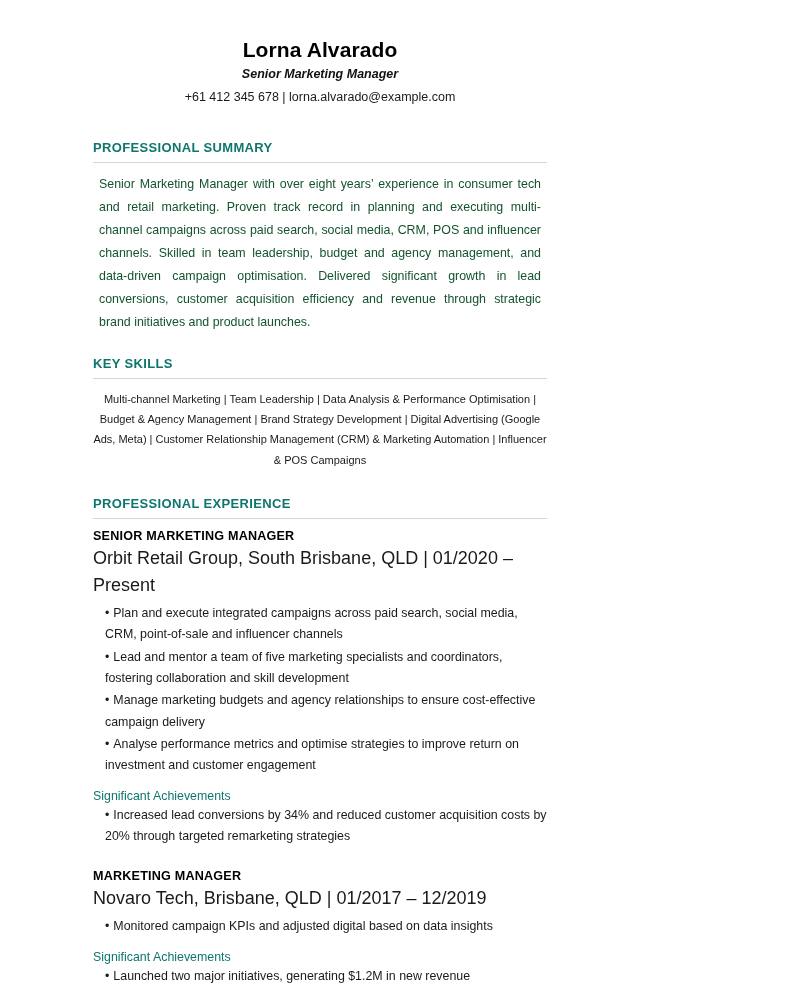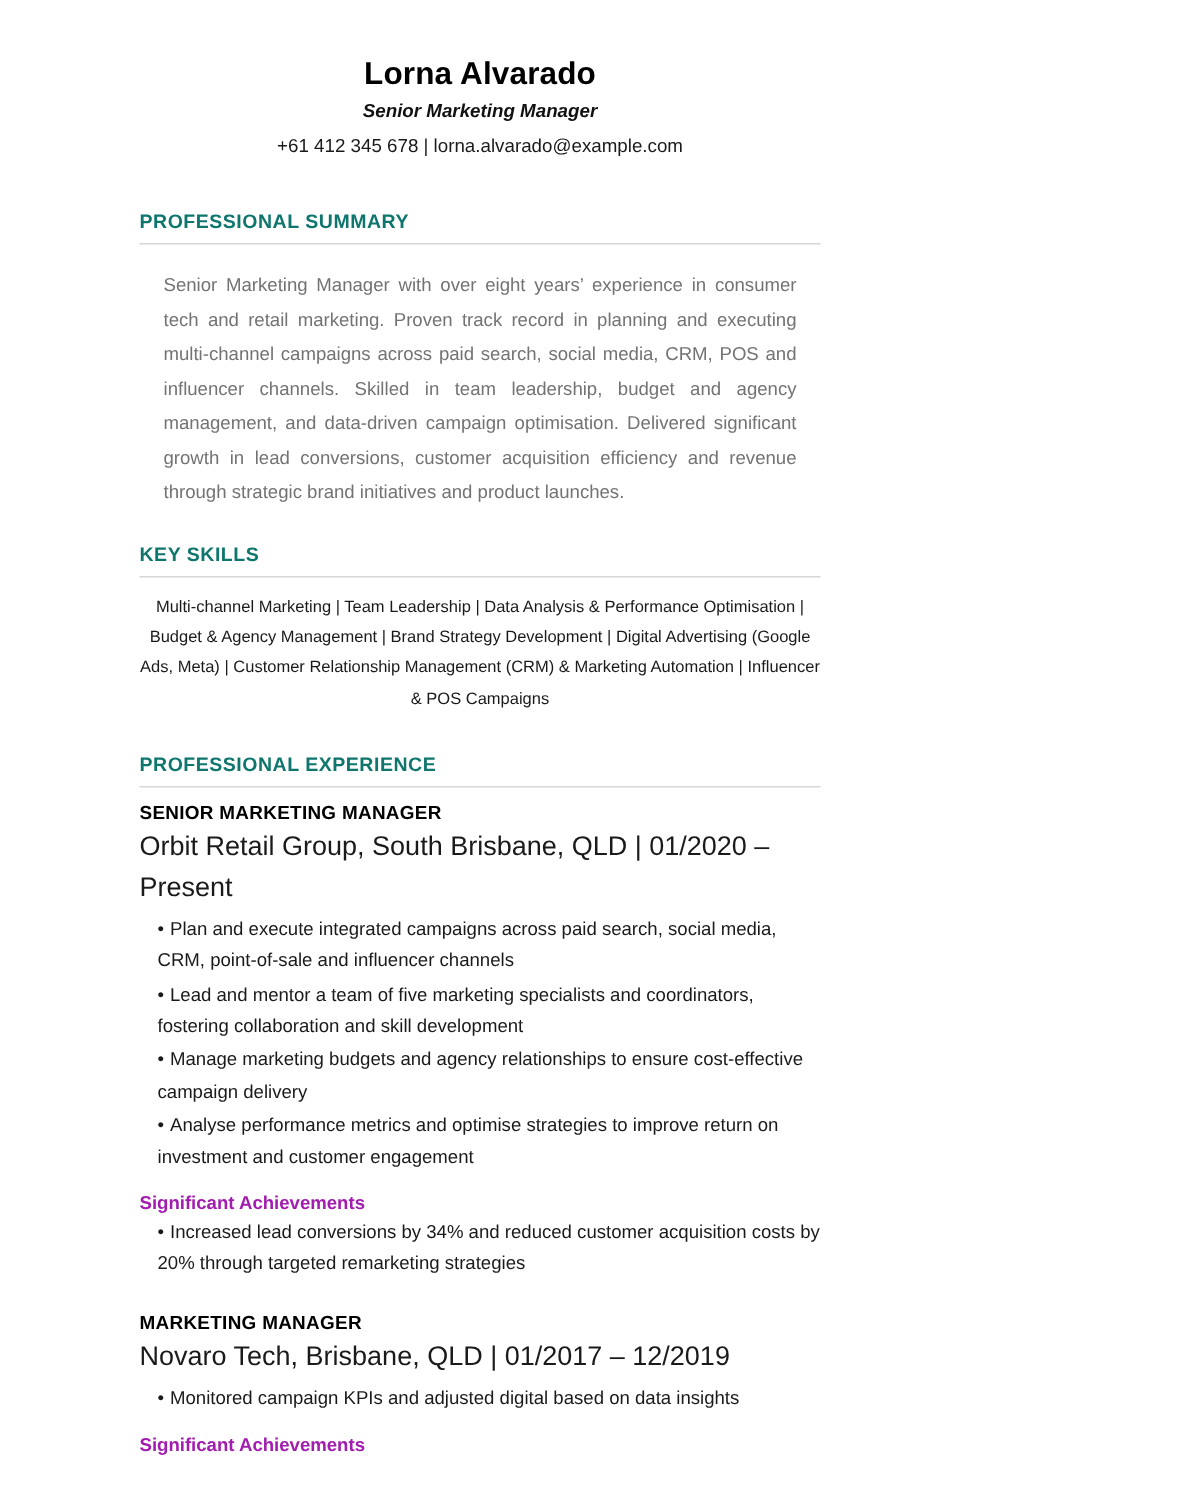--- a/index.html
+++ b/index.html
@@ -68,22 +68,22 @@
     background: #d6d6d6;
     border: 0;
     margin: 0 0 10px 0;
     width: 100%;
   }
 
   .summary-text {
     font-size: 12.4px;
     line-height: 1.85;
     text-align: justify;
-    margin: 16px;
-    color: #737373;
+    margin: 6px;
+    color: #14532d;
   }
 
   .skills-text {
     font-size: 11px;
     line-height: 1.85;
     text-align: center;
     margin: 0;
     color: #1a1a1a;
     hyphens: manual;
   }
@@ -121,22 +121,22 @@
     padding-left: 12px;
     text-indent: -0px;
     color: #1a1a1a;
     position: relative;
   }
   .bullet .dot {
     margin-right: 4px;
   }
   .ach-heading {
     font-size: 12.4px;
-    font-weight: bold;
-    color: #a21caf;
+    font-weight: normal;
+    color: #0f766e;
     margin: 12px 0 2px 0;
   }
   .spacer-exp {
     height: 6px;
   }
 </style>
 </head>
 <body>
 
 <div class="page">
@@ -180,16 +180,19 @@
 
     <div class="spacer-exp"></div>
 
     <div class="job">
       <div class="job-title">MARKETING MANAGER</div>
       <div class="job-meta">Novaro Tech, Brisbane, QLD | 01/2017 – 12/2019</div>
       <ul class="bullets">
         <li class="bullet"><span class="dot">•</span><span>Monitored campaign KPIs and adjusted digital based on data insights</span></li>
       </ul>
       <div class="ach-heading">Significant Achievements</div>
+      <ul class="bullets">
+        <li class="bullet"><span class="dot">•</span><span>Launched two major initiatives, generating $1.2M in new revenue</span></li>
+      </ul>
     </div>
 
   </div>
 </div>
 
 </body></html>

